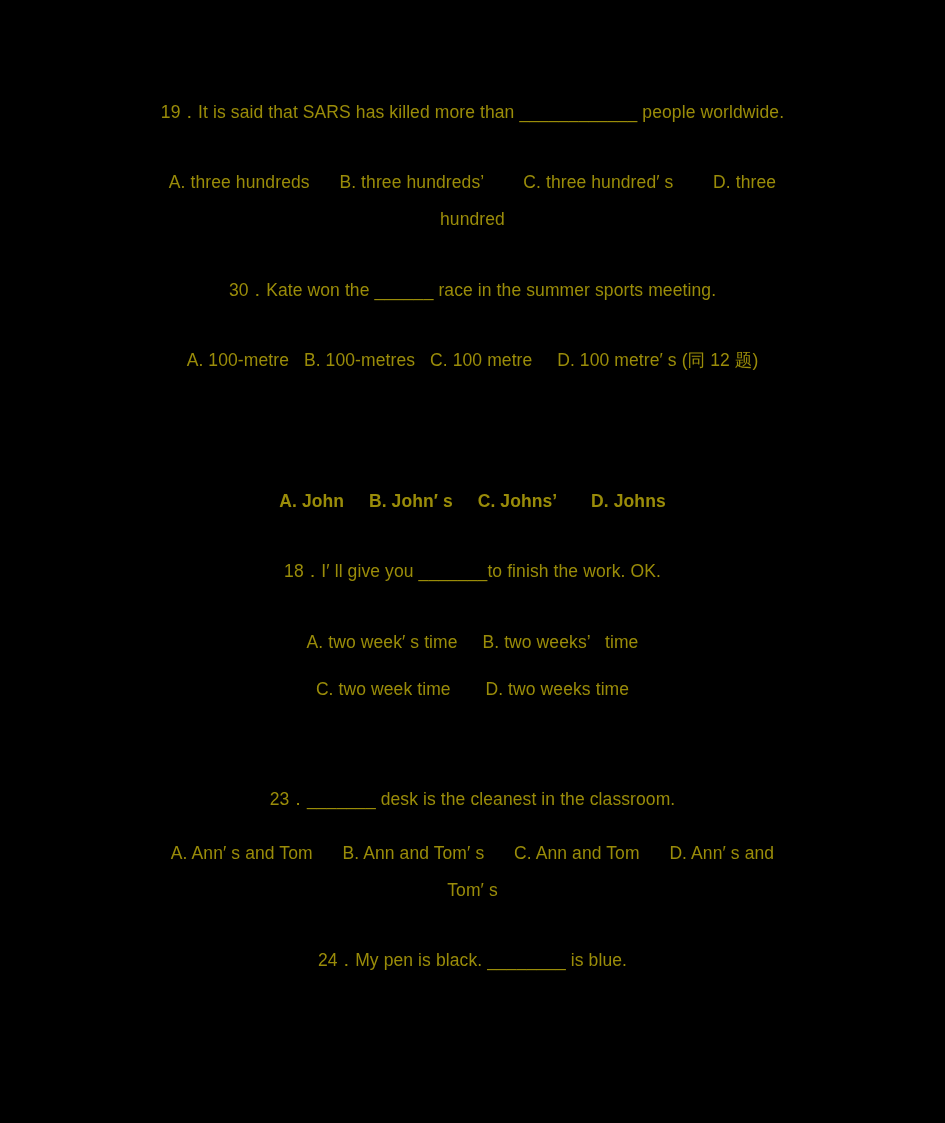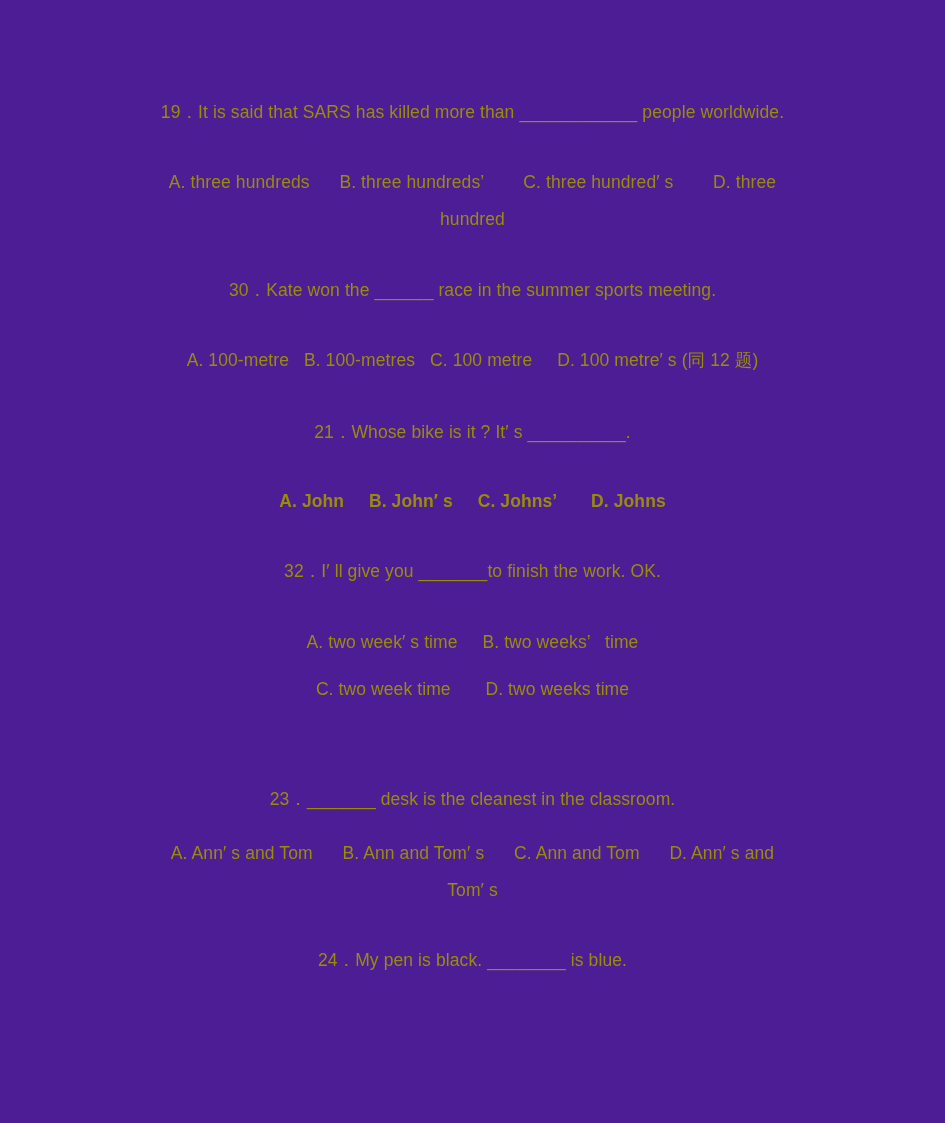--- a/index.html
+++ b/index.html
@@ -10,21 +10,21 @@
   body {
     width: 945px;
     height: 1123px;
     position: relative;
     font-family: "Liberation Sans", sans-serif;
     overflow: hidden;
   }
   .page {
     position: absolute;
     inset: 0;
-    background: #4c1d95;
+    background: #000000;
   }
   .line {
     position: absolute;
     left: 0;
     width: 945px;
     color: #9a8c09;
     font-size: 17.5px;
     line-height: 22px;
     white-space: pre;
     letter-spacing: 0.1px;
@@ -54,25 +54,24 @@
   <div class="line center" id="q19-stem">19．It is said that SARS has killed more than ____________ people worldwide.</div>
 
   <div class="line center" id="q19-opts">A. three hundreds      B. three hundreds’        C. three hundred′ s        D. three</div>
 
   <div class="line center" id="q19-opts-2">hundred</div>
 
   <div class="line center" id="q20-stem">30．Kate won the ______ race in the summer sports meeting.</div>
 
   <div class="line center" id="q20-opts">A. 100-metre   B. 100-metres   C. 100 metre     D. 100 metre′ s (同 12 题)</div>
 
-  <div class="line center" id="q21-stem">21．Whose bike is it ? It′ s __________.</div>
 
   <div class="line center" id="q21-opts">A. John     B. John′ s     C. Johns’       D. Johns</div>
 
-  <div class="line center" id="q22-stem">32．I′ ll give you _______to finish the work. OK.</div>
+  <div class="line center" id="q22-stem">18．I′ ll give you _______to finish the work. OK.</div>
 
   <div class="line center" id="q22-opts">A. two week′ s time     B. two weeks’   time</div>
 
   <div class="line center" id="q22-opts-2">C. two week time       D. two weeks time</div>
 
   <div class="line center" id="q23-stem">23．_______ desk is the cleanest in the classroom.</div>
 
   <div class="line center" id="q23-opts">A. Ann′ s and Tom      B. Ann and Tom′ s      C. Ann and Tom      D. Ann′ s and</div>
 
   <div class="line center" id="q23-opts-2">Tom′ s</div>

